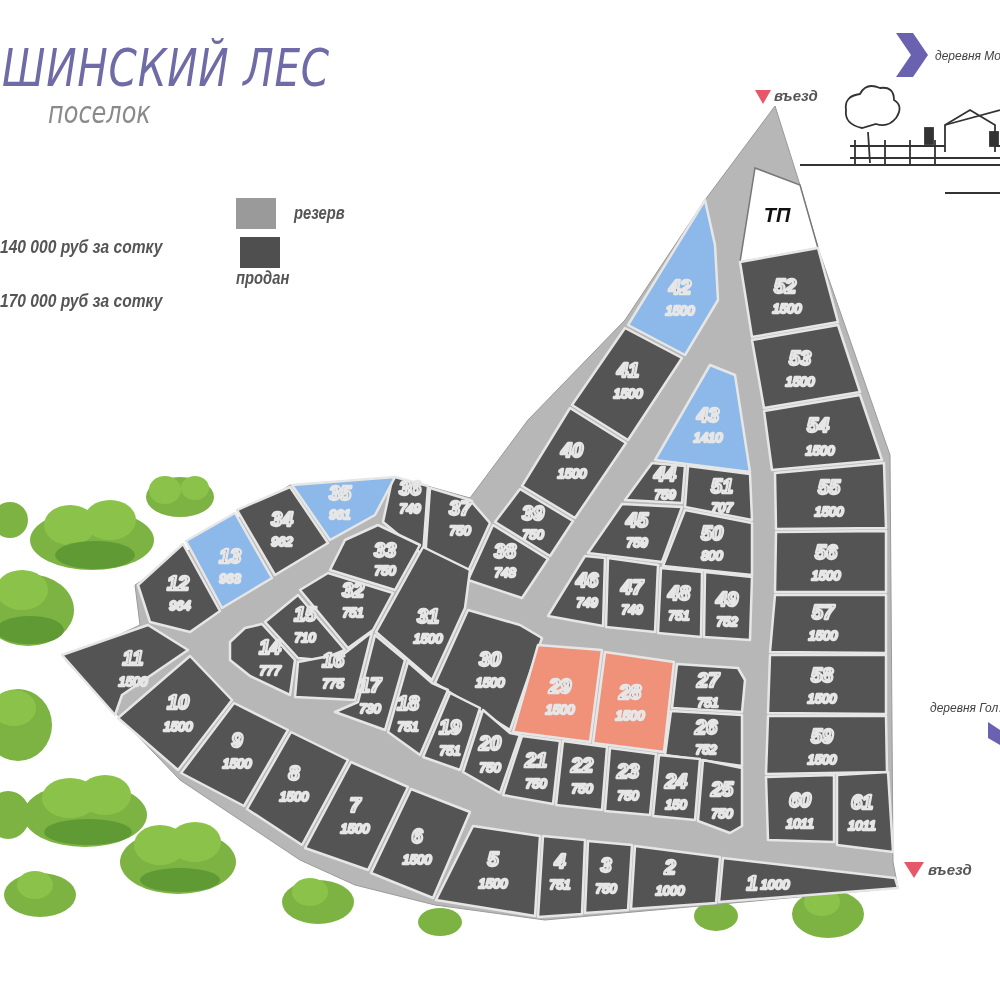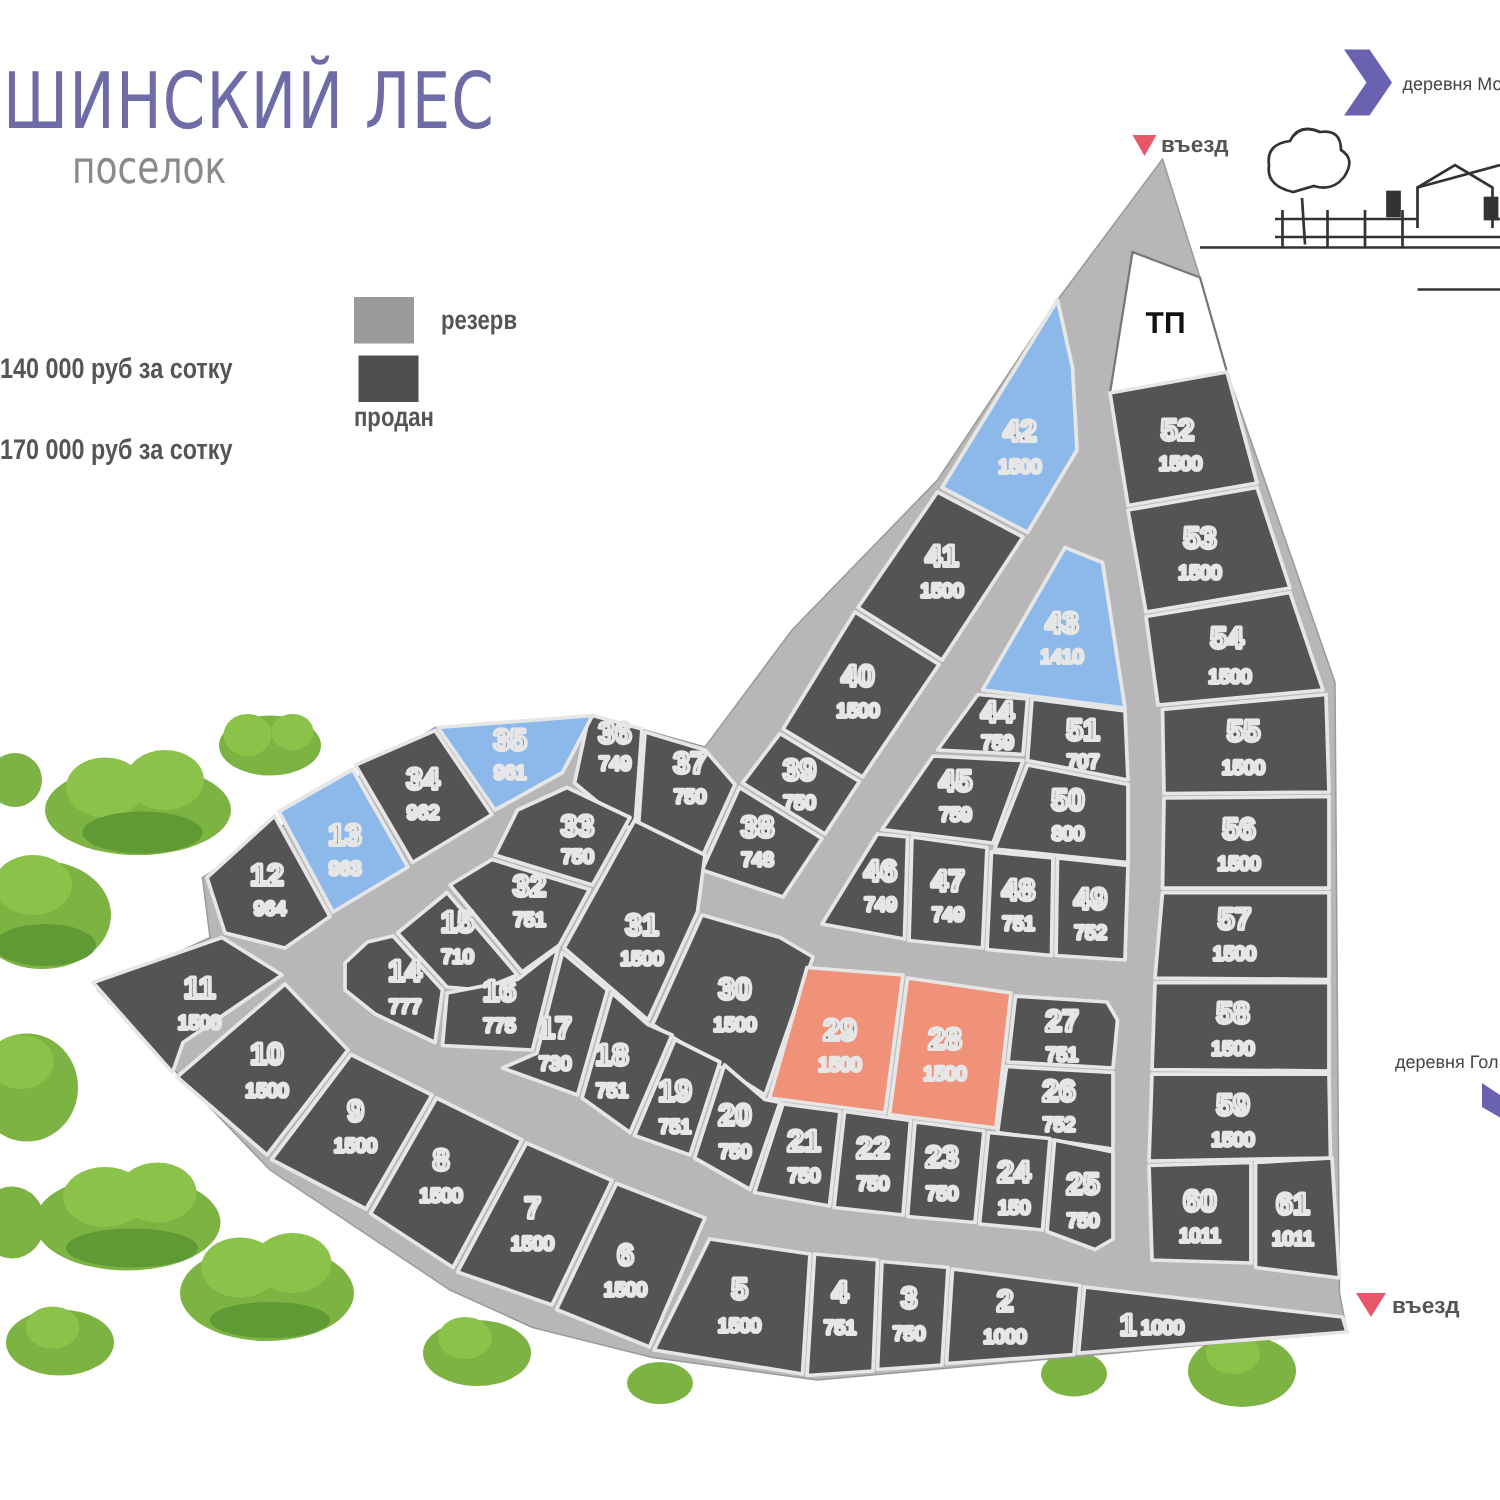--- a/index.html
+++ b/index.html
@@ -1,17 +1,17 @@
 <!DOCTYPE html>
 <html><head>
 <meta charset="utf-8">
 <style>
   html,body{margin:0;padding:0;background:#ffffff;}
   body{width:1000px;height:1000px;overflow:hidden;position:relative;font-family:"Liberation Sans",sans-serif;}
-  #stage{position:absolute;left:0;top:0;width:1000px;height:1000px;}
+  #stage{position:absolute;left:0;top:0;width:1000px;height:1000px;font-style:italic;}
   .title{position:absolute;left:2px;top:42px;font-family:"DejaVu Sans",sans-serif;font-size:52px;color:#6f6ba6;letter-spacing:1px;transform:scaleX(0.78);transform-origin:left top;white-space:nowrap;line-height:1;}
   .subtitle{position:absolute;left:48px;top:98px;font-family:"DejaVu Sans",sans-serif;font-size:30px;color:#8a8a8a;transform:scaleX(0.8);transform-origin:left top;line-height:1;}
   .price{position:absolute;left:0;font-size:19px;color:#555;transform:scaleX(0.82);transform-origin:left top;white-space:nowrap;font-weight:bold;}
   .legend-row{position:absolute;left:236px;display:flex;align-items:center;}
   .legend-sw{width:40px;height:31px;margin-right:18px;}
   .legend-lbl{font-size:18px;color:#555;font-weight:bold;transform:scaleX(0.82);transform-origin:left center;}
   .plot{cursor:pointer;}
   .plot-num{font-family:"Liberation Sans",sans-serif;font-weight:bold;font-size:20px;fill:#111;}
   .plot-area{font-family:"Liberation Sans",sans-serif;font-size:13px;fill:#2e2e2e;}
   .entry-lbl{font-family:"Liberation Sans",sans-serif;font-weight:bold;font-size:15px;fill:#555;}

